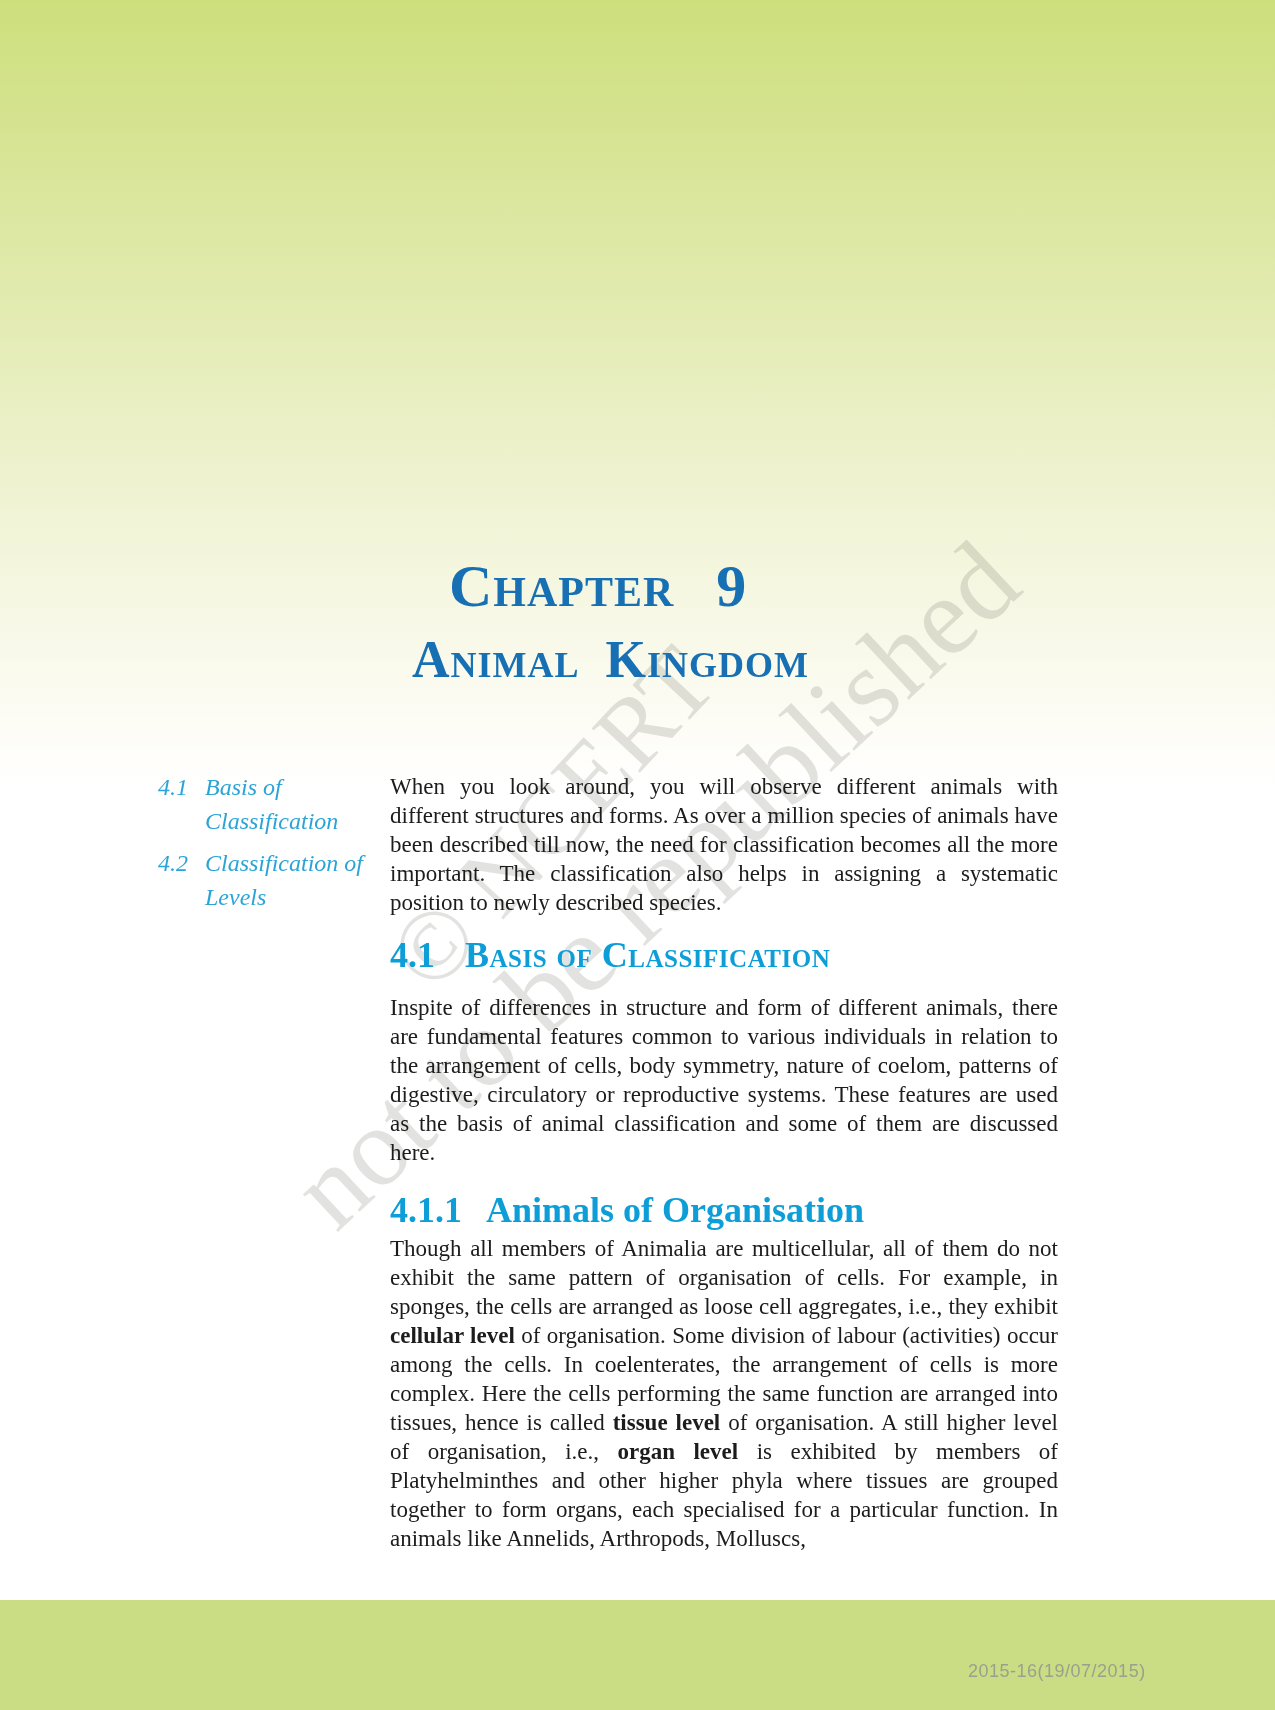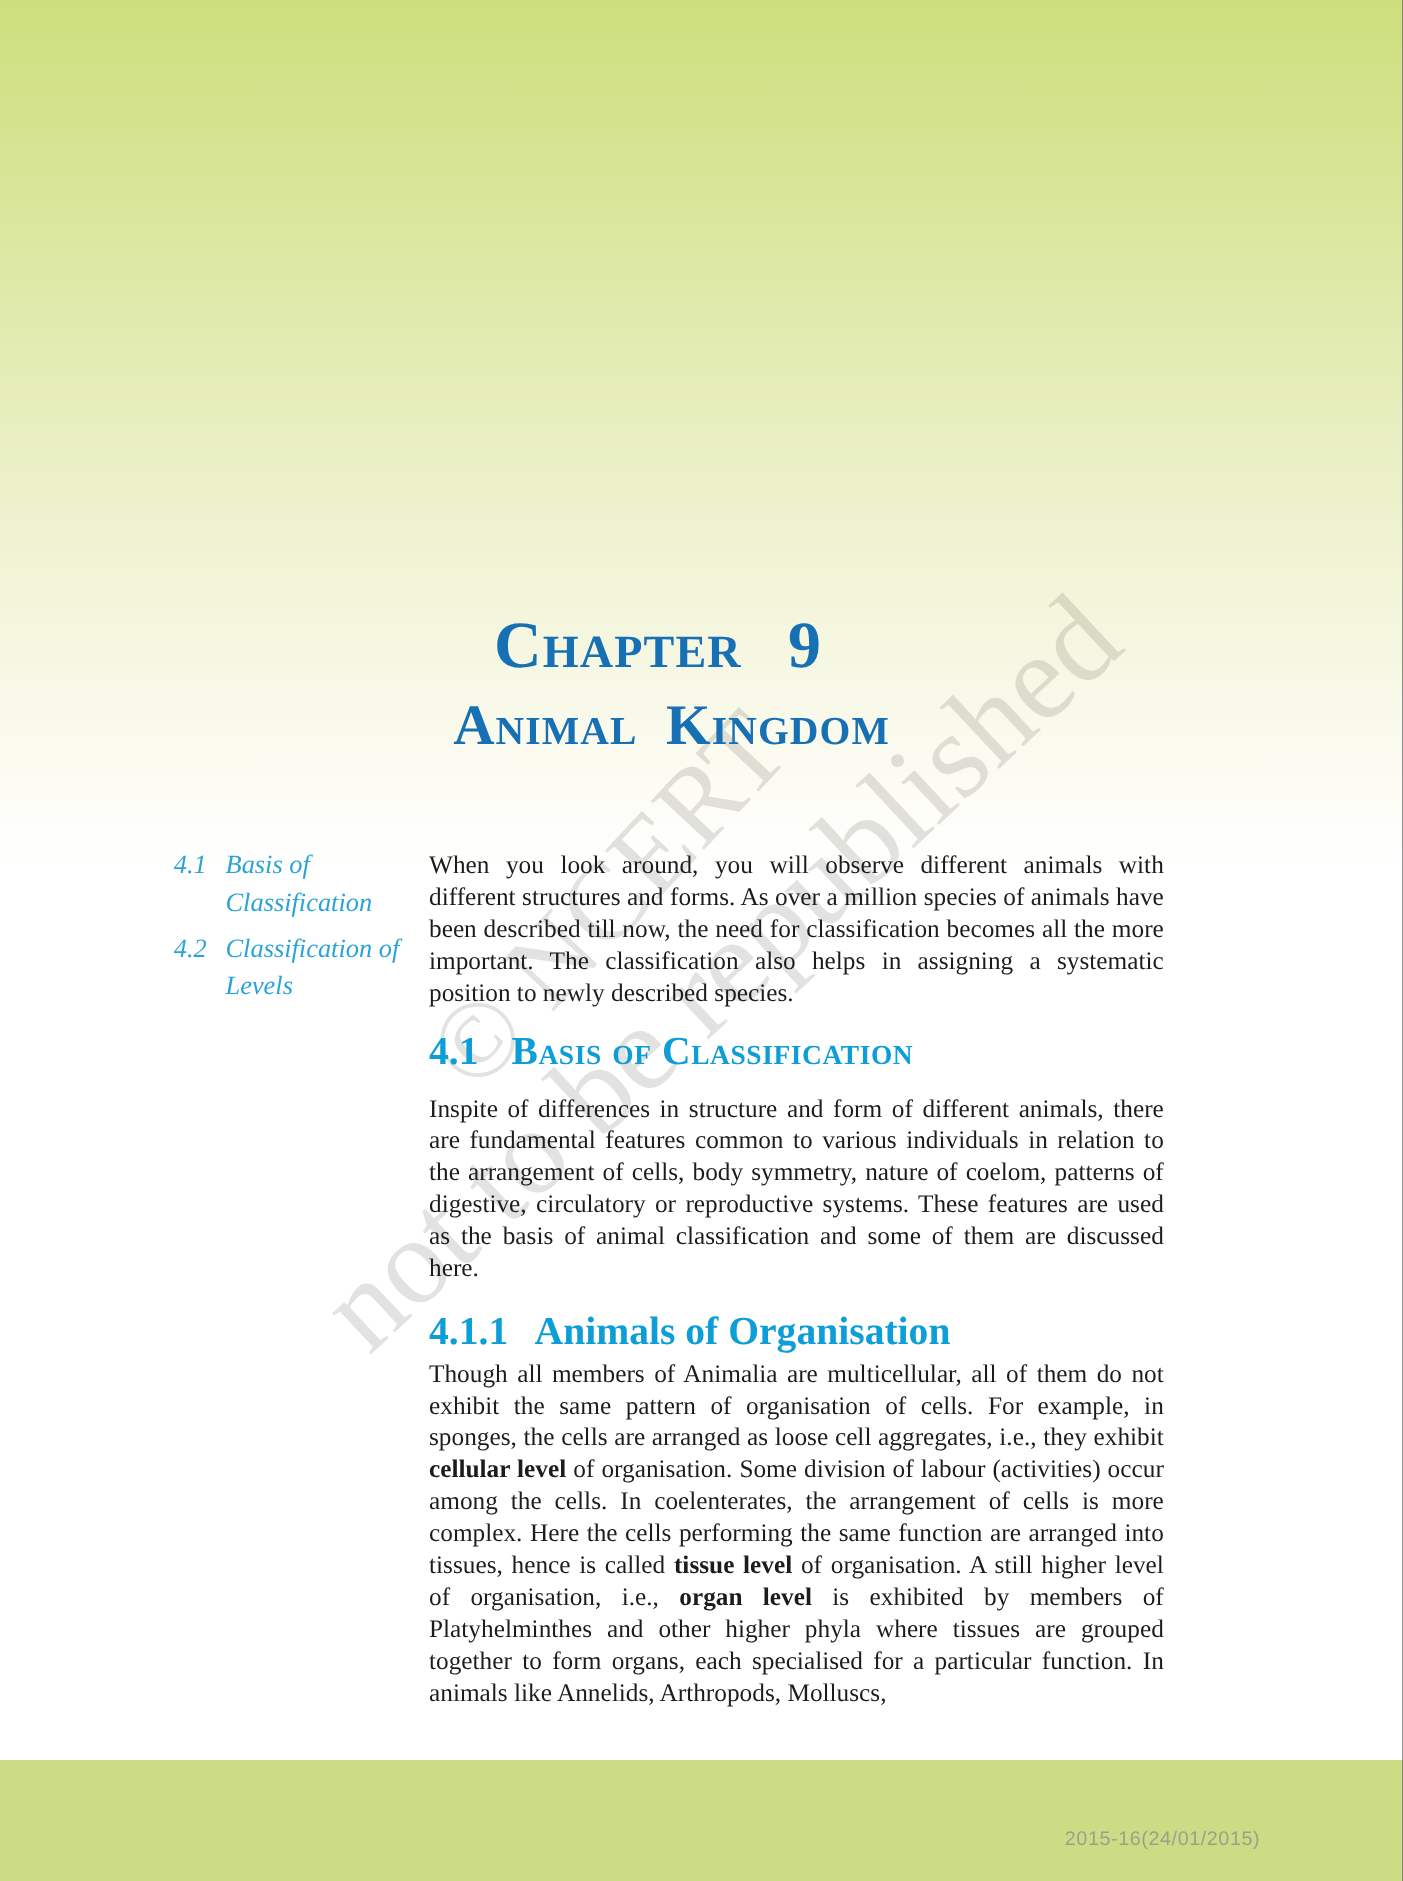--- a/index.html
+++ b/index.html
@@ -118,15 +118,15 @@
 
     <h2 class="h2"><span class="h-num">4.1</span><span class="h-title">Basis of Classification</span></h2>
 
     <p class="p2">Inspite of differences in structure and form of different animals, there are fundamental features common to various individuals in relation to the arrangement of cells, body symmetry, nature of coelom, patterns of digestive, circulatory or reproductive systems. These features are used as the basis of animal classification and some of them are discussed here.</p>
 
     <h3 class="h3"><span class="h-num">4.1.1</span><span class="h-title">Animals of Organisation</span></h3>
 
     <p class="p3"><span>Though all members of Animalia are multicellular, all of them do not exhibit the same pattern of organisation of cells. For example, in sponges, the cells are arranged as loose cell aggregates, i.e., they exhibit </span><b>cellular level</b><span> of organisation. Some division of labour (activities) occur among the cells. In coelenterates, the arrangement of cells is more complex. Here the cells performing the same function are arranged into tissues, hence is called </span><b>tissue level</b><span> of organisation. A still higher level of organisation, i.e., </span><b>organ level</b><span> is exhibited by members of Platyhelminthes and other higher phyla where tissues are grouped together to form organs, each specialised for a particular function. In animals like Annelids, Arthropods, Molluscs,</span></p>
   </main>
 
-  <div class="edition">2015-16(24/01/2015)</div>
+  <div class="edition">2015-16(19/07/2015)</div>
 
 </div>
 
 </body></html>

